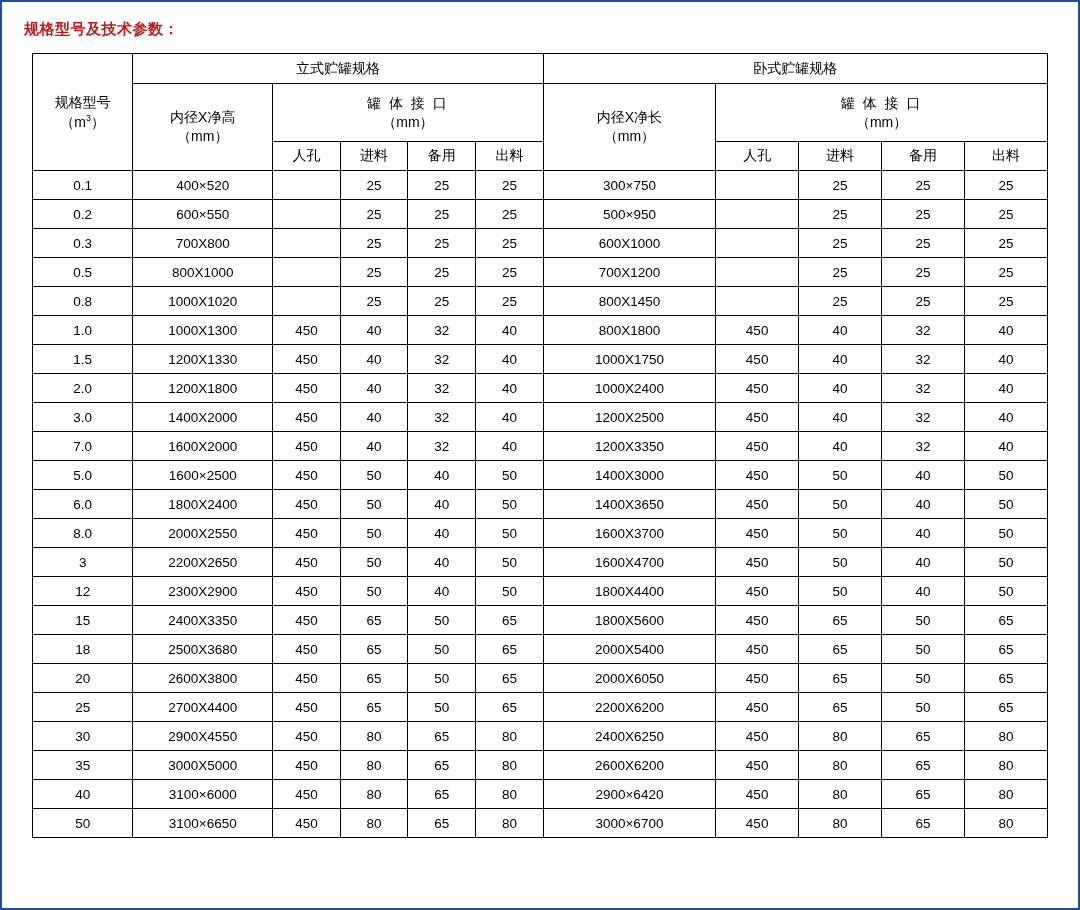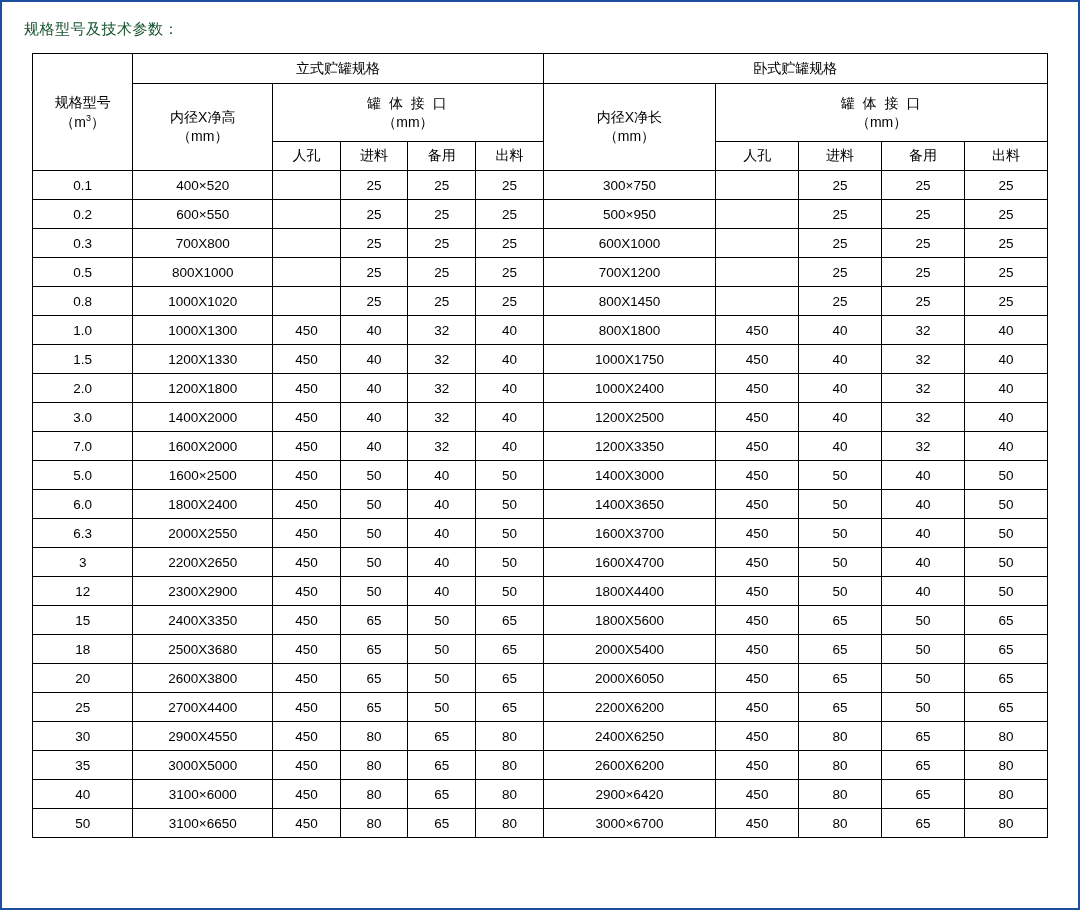--- a/index.html
+++ b/index.html
@@ -19,22 +19,22 @@
     height: 910px;
     box-sizing: border-box;
     border-left: 2px solid #1d4fa0;
     border-right: 2px solid #1d4fa0;
     border-top: 2px solid #1d4fa0;
     border-bottom: 2px solid #1d4fa0;
     padding: 0;
     position: relative;
   }
   .title {
-    color: #14532d;
-    font-weight: normal;
+    color: #b91c1c;
+    font-weight: bold;
     font-size: 15px;
     padding: 18px 0 0 22px;
     letter-spacing: 0.5px;
   }
   .table-wrap {
     padding: 14px 26px 0 30px;
   }
   table.spec {
     border-collapse: collapse;
     width: 1016px;
@@ -298,21 +298,21 @@
             <td class="num">50</td>
             <td class="num">40</td>
             <td class="num">50</td>
             <td class="num">1400X3650</td>
             <td class="num">450</td>
             <td class="num">50</td>
             <td class="num">40</td>
             <td class="num">50</td>
           </tr>
           <tr>
-            <td class="num">6.3</td>
+            <td class="num">8.0</td>
             <td class="num">2000X2550</td>
             <td class="num">450</td>
             <td class="num">50</td>
             <td class="num">40</td>
             <td class="num">50</td>
             <td class="num">1600X3700</td>
             <td class="num">450</td>
             <td class="num">50</td>
             <td class="num">40</td>
             <td class="num">50</td>

